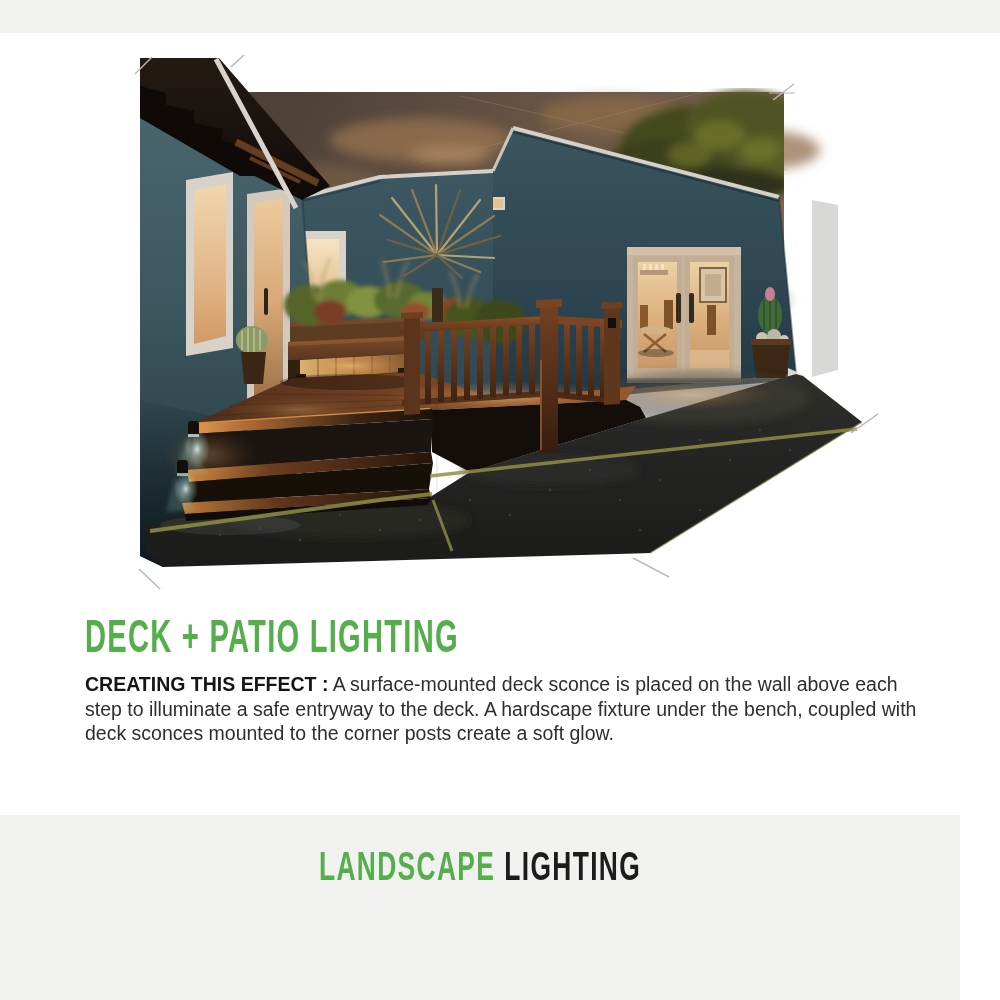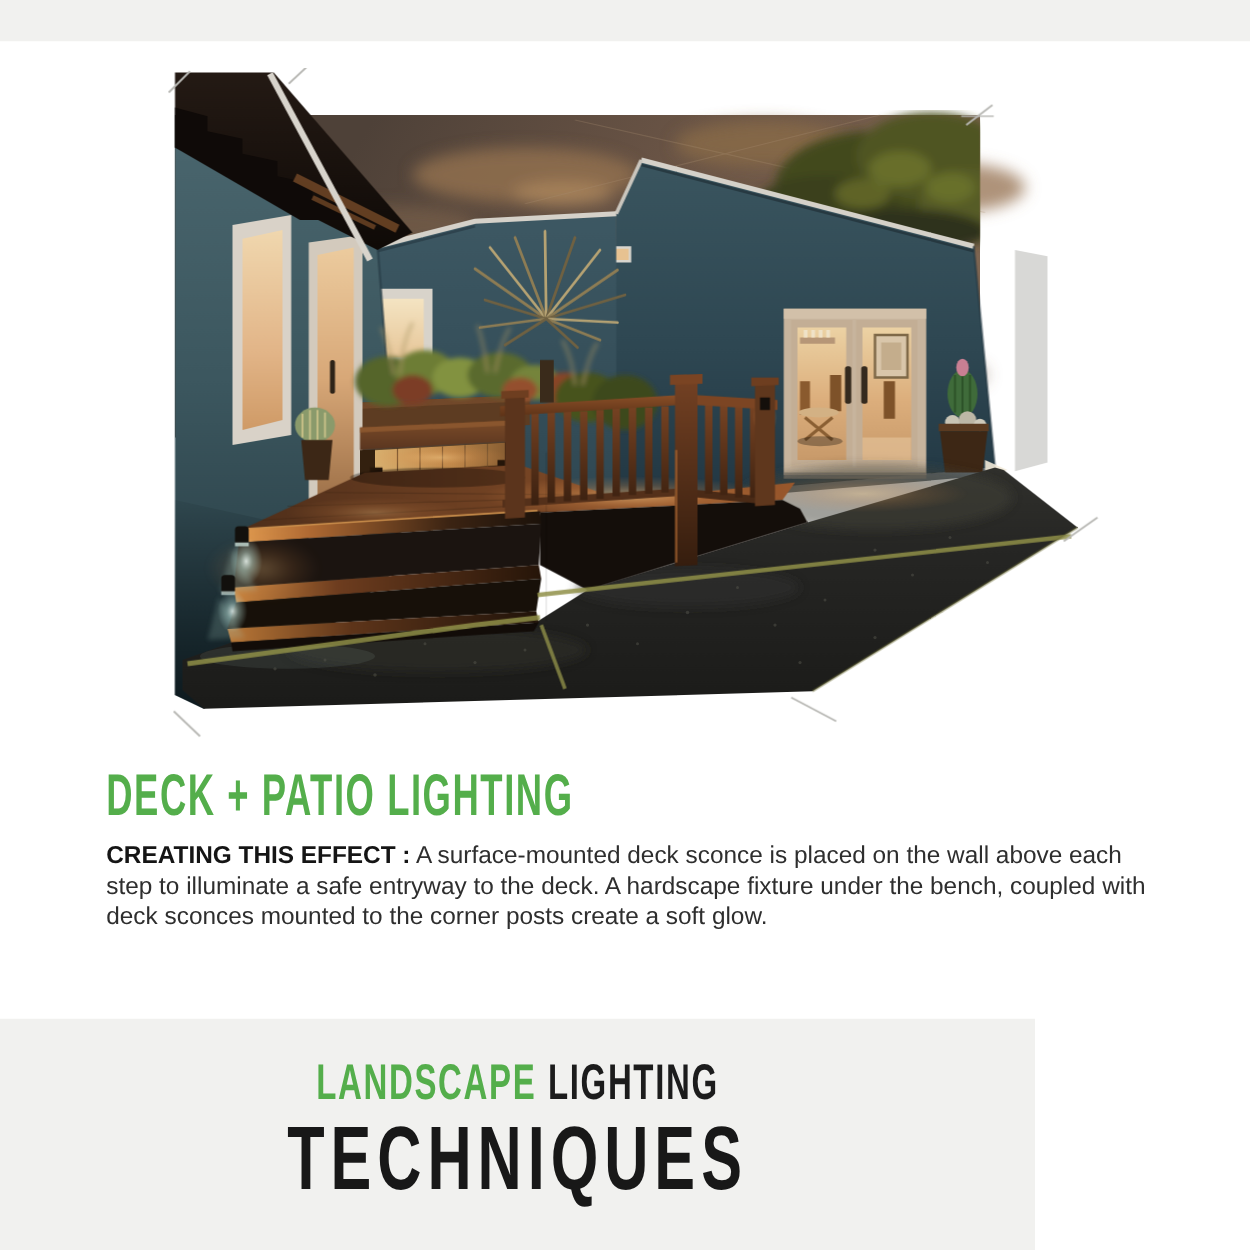--- a/index.html
+++ b/index.html
@@ -6,21 +6,21 @@
   .stage{position:relative;width:1000px;height:1000px;background:#ffffff;overflow:hidden;
          font-family:"Liberation Sans",sans-serif;}
   .top-strip{position:absolute;left:0;top:0;width:1000px;height:33px;background:#f1f1ef;}
   .illustration{position:absolute;left:130px;top:55px;width:750px;height:545px;}
   .content{position:absolute;left:85px;top:612px;width:852px;}
   .content h1{margin:0;font-size:47px;line-height:1;font-weight:bold;color:#54ae4b;white-space:nowrap;}
   .condense{display:inline-block;transform:scaleX(.62);transform-origin:0 50%;letter-spacing:2px;}
   .content p{margin:13px 0 0;font-size:19.5px;line-height:1.26;color:#2e2e2e;}
   .content p.effect{}
   .content strong{color:#151515;}
-  .footer{position:absolute;left:0;top:815px;width:828px;height:185px;background:#f1f1ef;text-align:center;}
+  .footer{position:absolute;left:0;top:815px;width:960px;height:185px;background:#f1f1ef;text-align:center;}
   .brand-line{margin-top:31px;font-size:40px;font-weight:bold;line-height:1;white-space:nowrap;}
   .brand-line .fit{display:inline-block;transform:scaleX(.66);transform-origin:50% 50%;letter-spacing:2px;}
   .brand-line .green{color:#54ae4b;margin-right:14px;}
   .brand-line .dark{color:#1c1c1c;}
   .brand-title{margin-top:5px;font-size:72px;font-weight:bold;line-height:1;color:#181818;white-space:nowrap;}
   .brand-title .fit{display:inline-block;transform:scaleX(.68);transform-origin:50% 50%;letter-spacing:7px;}
 </style>
 </head>
 <body>
 
@@ -455,18 +455,15 @@
     <h1><span class="condense">DECK + PATIO LIGHTING</span></h1>
     <p class="effect"><strong>CREATING THIS EFFECT :</strong><span> A surface-mounted deck sconce is placed on the wall above each step to illuminate a safe entryway to the deck. A hardscape fixture under the bench, coupled with deck sconces mounted to the corner posts create a soft glow.</span></p>
   </section>
 
   <footer class="footer">
     <div class="brand-line">
       <span class="fit">
         <span class="green">LANDSCAPE</span><span class="dark">LIGHTING</span>
       </span>
     </div>
-    <div class="brand-title">
-      <span class="fit">TECHNIQUES</span>
-    </div>
   </footer>
 
 </div>
 
 </body></html>

